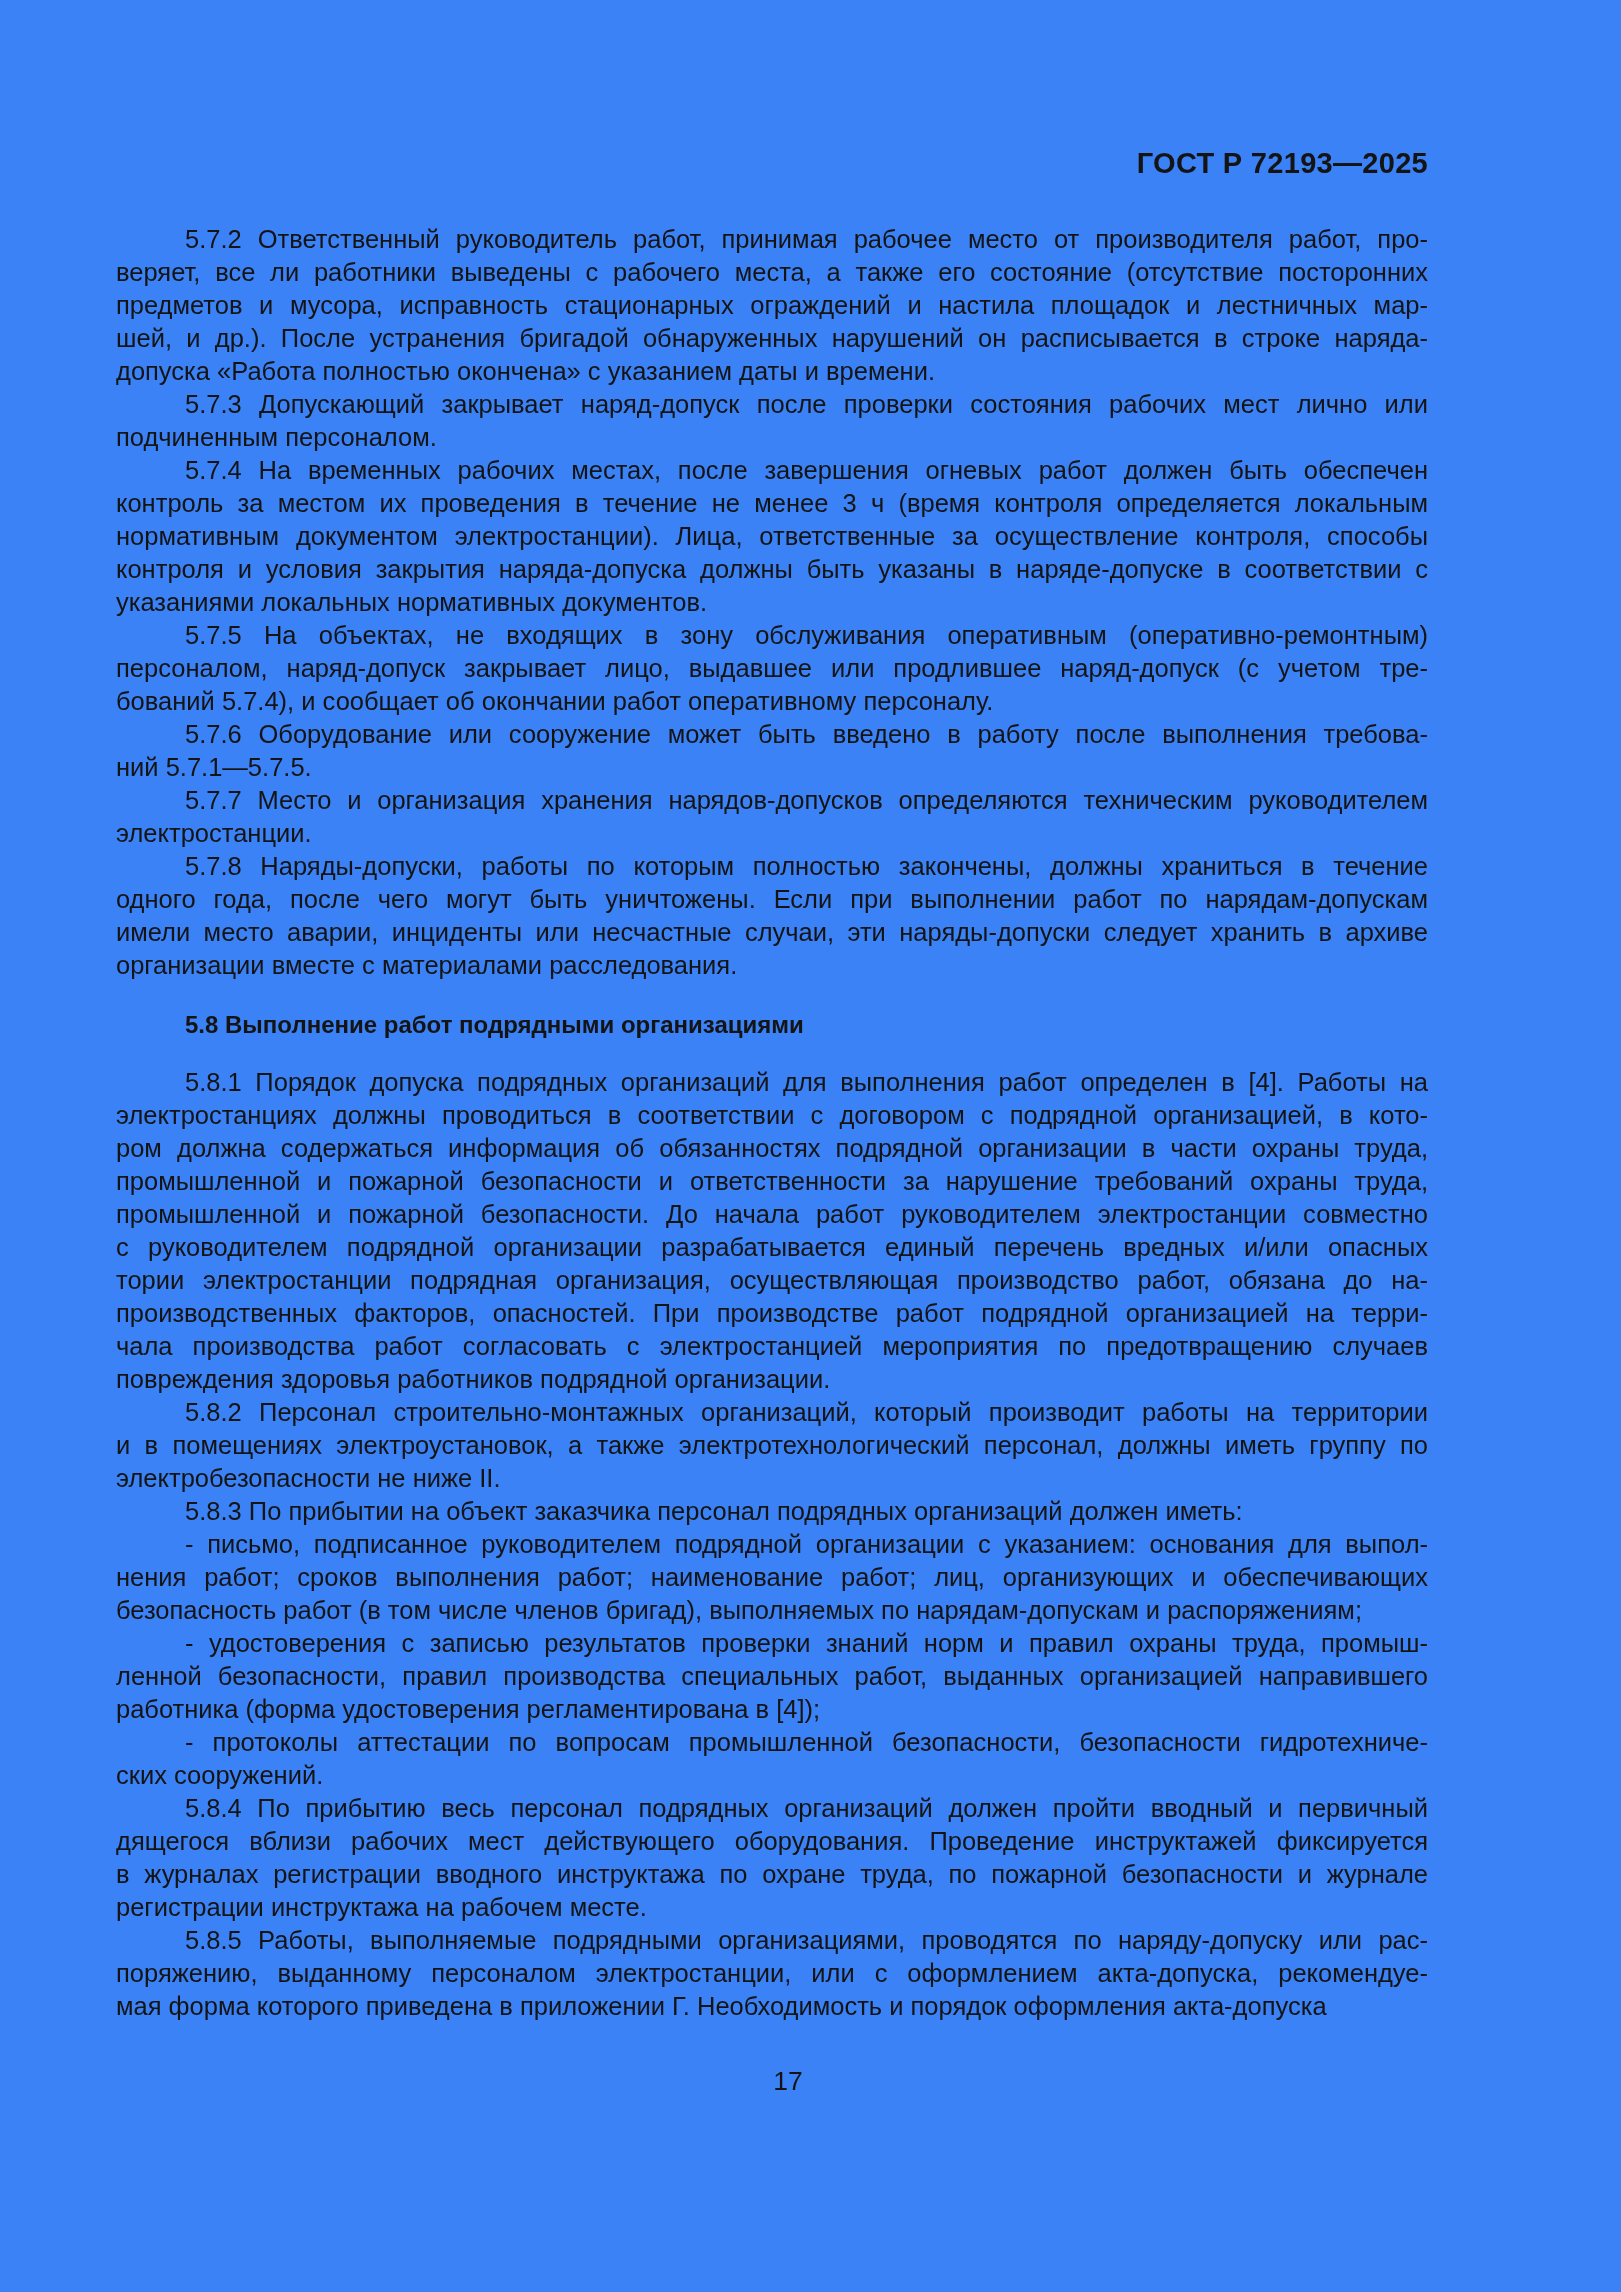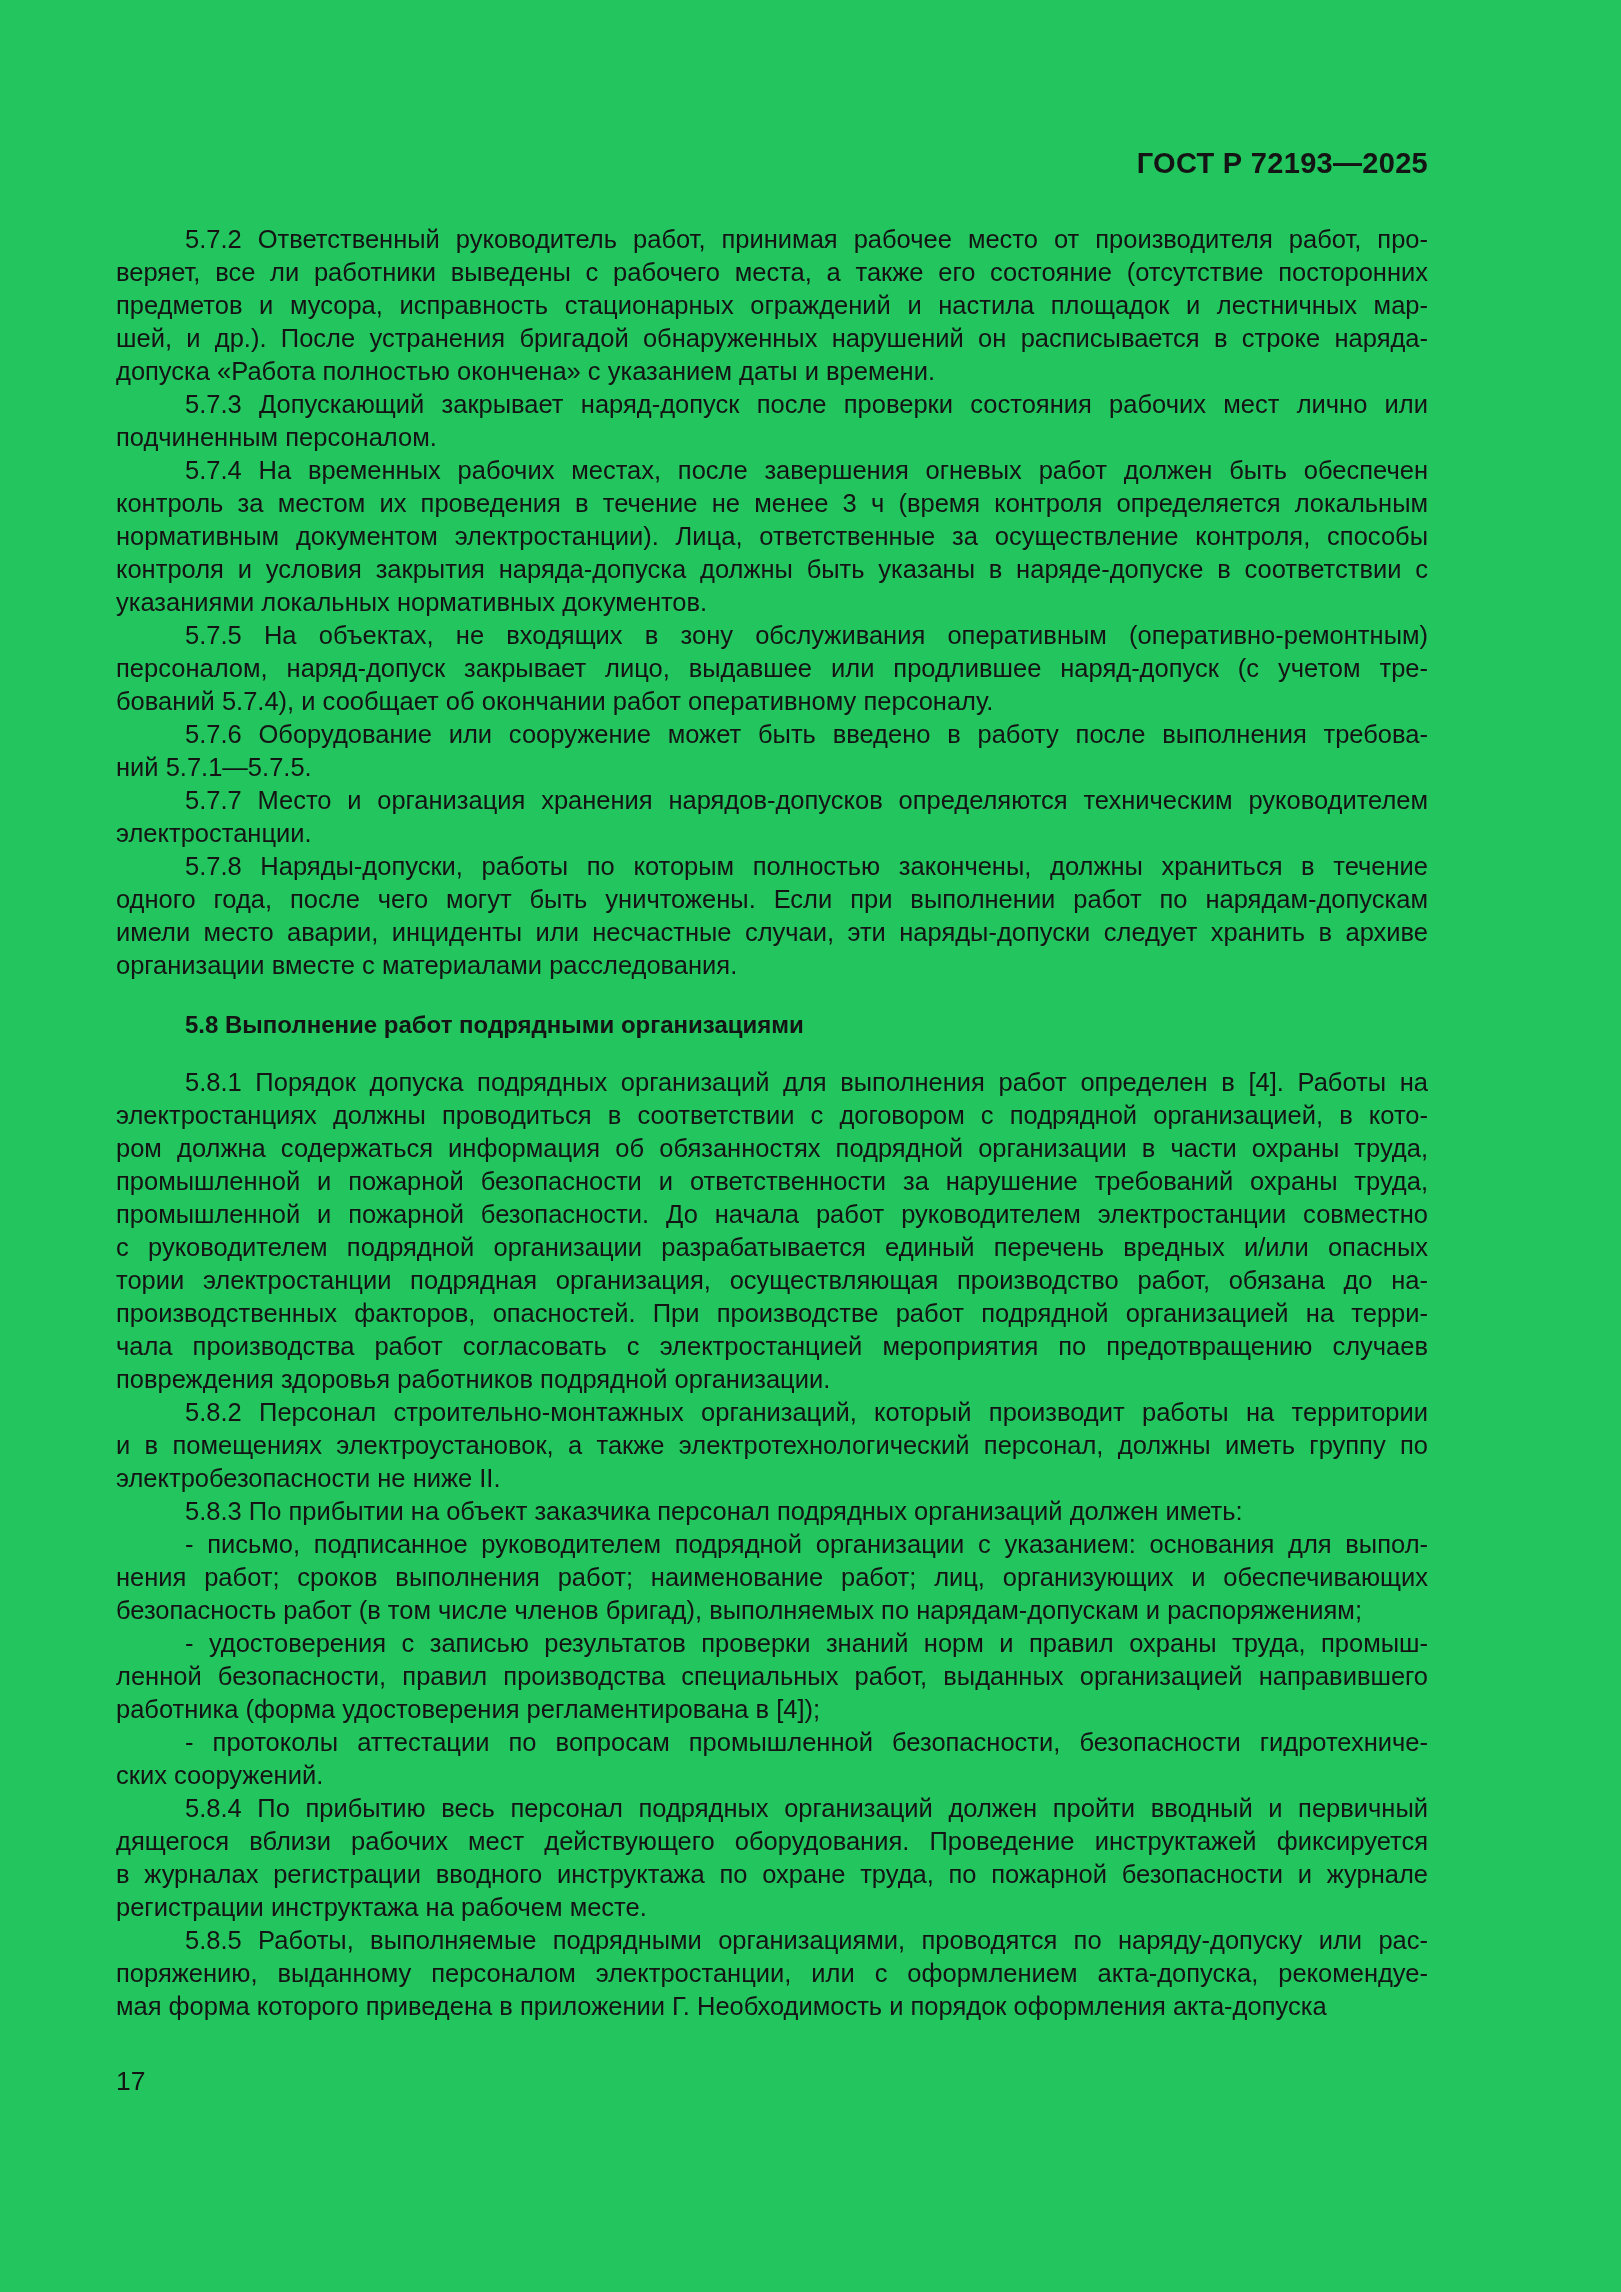--- a/index.html
+++ b/index.html
@@ -5,21 +5,21 @@
   html, body {
     margin: 0;
     padding: 0;
     background: #e9e9e9;
   }
   .page {
     position: relative;
     width: 1621px;
     height: 2293px;
     margin: 0 auto;
-    background: #22c55e;
+    background: #3b82f6;
     font-family: "Liberation Sans", "DejaVu Sans", sans-serif;
     color: #141414;
     overflow: hidden;
   }
   .running-header {
     position: absolute;
     top: 147px;
     left: 116px;
     width: 1312px;
     text-align: right;
@@ -45,23 +45,23 @@
   .line.last { text-align-last: auto; }
   .section-heading {
     font-weight: bold;
     font-size: 24px;
     line-height: 33px;
     margin: 25.5px 0 25.5px 69px;
   }
   .page-number {
     position: absolute;
     top: 2066px;
-    left: 116px;
+    left: 132px;
     width: 1312px;
-    text-align: left;
+    text-align: center;
     font-size: 26.5px;
   }
 </style>
 </head>
 <body>
 
 <div class="page">
   <div class="running-header">ГОСТ Р 72193—2025</div>
 
   <div class="content">

